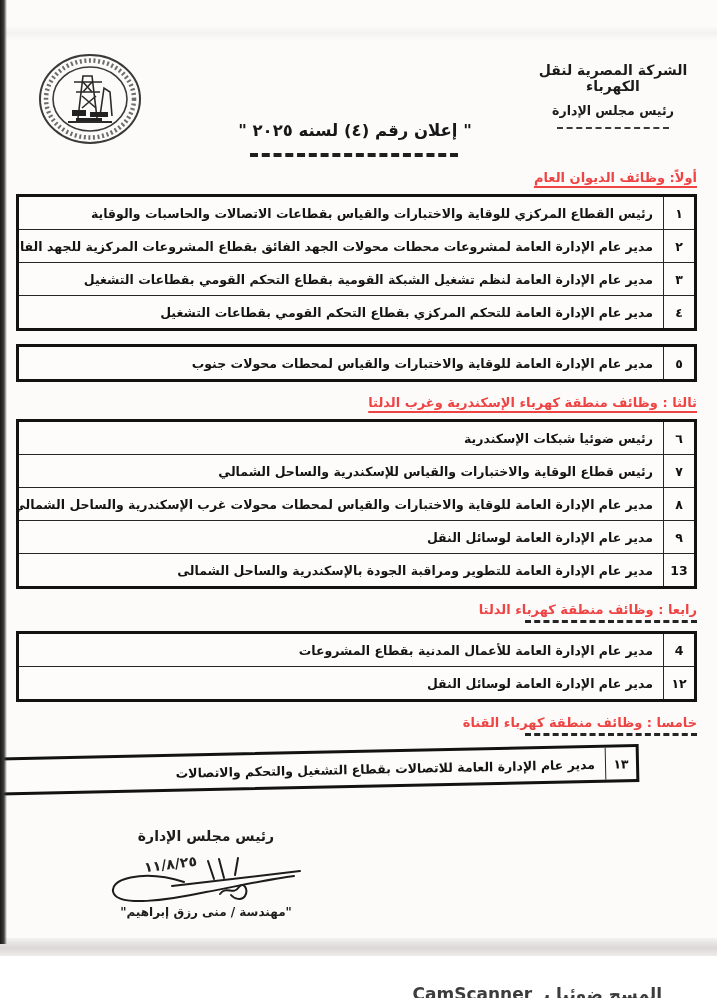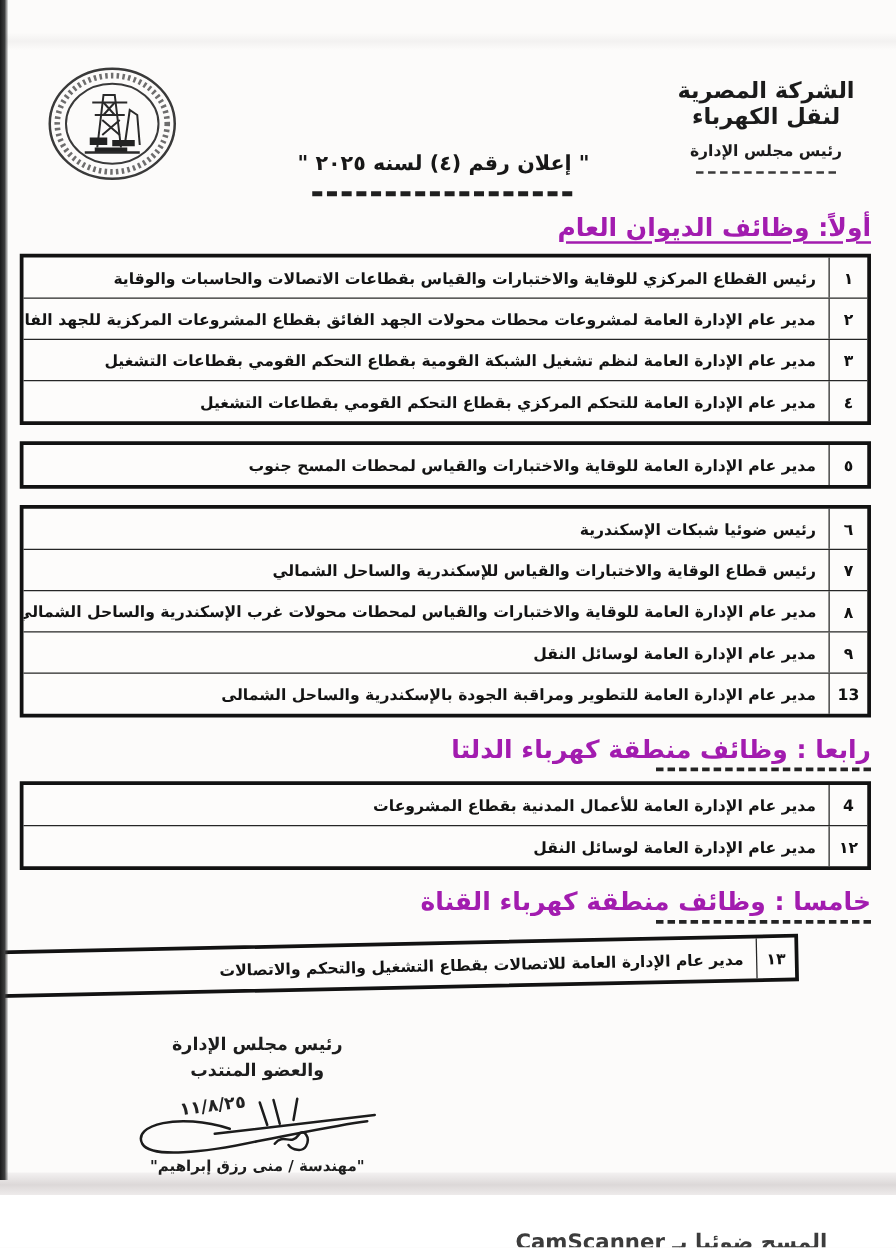--- a/index.html
+++ b/index.html
@@ -24,33 +24,33 @@
     position:absolute;top:938px;left:0;width:100%;height:18px;
     background:linear-gradient(to bottom,#f3f1f1,#dcd8d8 55%,#eeebeb);
   }
   .below-page{position:absolute;top:956px;left:0;width:100%;height:42px;background:#ffffff;}
 
   
   .seal{position:absolute;left:36px;top:52px;width:108px;height:95px;}
 
   
   .letterhead{position:absolute;top:62px;right:14px;width:180px;text-align:center;font-weight:bold;}
-  .lh-company{font-size:18px;letter-spacing:-0.2px;}
+  .lh-company{font-size:14px;letter-spacing:-0.2px;}
   .lh-role{font-size:12.5px;margin-top:9px;}
   .lh-dash{width:112px;margin:9px auto 0;border-top:2.5px dashed #3a3a3a;}
 
   
   .doc-title{position:absolute;top:121px;left:0;width:710px;text-align:center;
     font-size:16.5px;font-weight:bold;color:#171717;}
   .title-dash{position:absolute;top:153px;left:250px;width:208px;border-top:4px dashed #1f1f1f;}
 
   
   .sections{position:absolute;top:170px;right:20px;left:16px;}
   .sec-title{
-    font-size:20px;font-weight:bold;text-align:right;color:#a21caf;
+    font-size:13px;font-weight:bold;text-align:right;color:#ef4444;
     text-decoration:underline;text-decoration-thickness:2px;text-underline-offset:4px;
     margin:0 0 9px 0;
   }
   .sec-title.no-ul{text-decoration:none;margin-bottom:2px;}
   .dash-line{width:172px;border-top:3px dashed #242424;margin:3px 0 8px 0;}
   .jtable{border:3px solid #121212;background:#fdfcfb;margin-bottom:13px;}
   .trow{display:flex;align-items:stretch;height:32px;border-bottom:1.4px solid #262626;}
   .trow:last-child{border-bottom:none;}
   .tnum{
     flex:0 0 30px;display:flex;align-items:center;justify-content:center;
@@ -137,25 +137,26 @@
           <div class="trow">
             <div class="tnum">٤</div>
             <div class="ttext">مدير عام الإدارة العامة للتحكم المركزي بقطاع التحكم القومي بقطاعات التشغيل</div>
           </div>
         </div>
       </div>
       <div class="section">
         <div class="jtable">
           <div class="trow">
             <div class="tnum">٥</div>
-            <div class="ttext">مدير عام الإدارة العامة للوقاية والاختبارات والقياس لمحطات المسح جنوب</div>
-          </div>
-        </div>
-      </div>
-      <div class="section">
+            <div class="ttext">مدير عام الإدارة العامة للوقاية والاختبارات والقياس لمحطات محولات جنوب</div>
+          </div>
+        </div>
+      </div>
+      <div class="section">
+        <div class="sec-title">ثالثا : وظائف منطقة كهرباء الإسكندرية وغرب الدلتا</div>
         <div class="jtable">
           <div class="trow">
             <div class="tnum">٦</div>
             <div class="ttext">رئيس ضوئيا شبكات الإسكندرية</div>
           </div>
           <div class="trow">
             <div class="tnum">٧</div>
             <div class="ttext">رئيس قطاع الوقاية والاختبارات والقياس للإسكندرية والساحل الشمالي</div>
           </div>
           <div class="trow">
@@ -193,21 +194,20 @@
           <div class="trow">
             <div class="tnum">١٣</div>
             <div class="ttext">مدير عام الإدارة العامة للاتصالات بقطاع التشغيل والتحكم والاتصالات</div>
           </div>
         </div>
       </div>
     </div>
 
   <div class="sig">
     <div class="sig-line">رئيس مجلس الإدارة</div>
-    <div class="sig-line">والعضو المنتدب</div>
     <div class="sig-script">
       <span class="sig-date">١١/٨/٢٥</span>
       <svg class="sig-swirl" width="230" height="58" viewBox="0 0 230 58" xmlns="http://www.w3.org/2000/svg">
         <g fill="none" stroke="#1c1c1c" stroke-width="2" stroke-linecap="round">
           <path d="M212 22 L84 37"></path>
           <path d="M96 33 C55 20 18 30 26 45 C33 57 76 52 118 43 C150 37 182 30 206 27"></path>
           <path d="M132 45 C139 36 145 47 151 38 C155 32 161 40 157 47 C154 52 146 50 143 46"></path>
           <path d="M120 12 L126 30 M131 10 L136 29 M150 9 L147 26"></path>
         </g>
       </svg>

